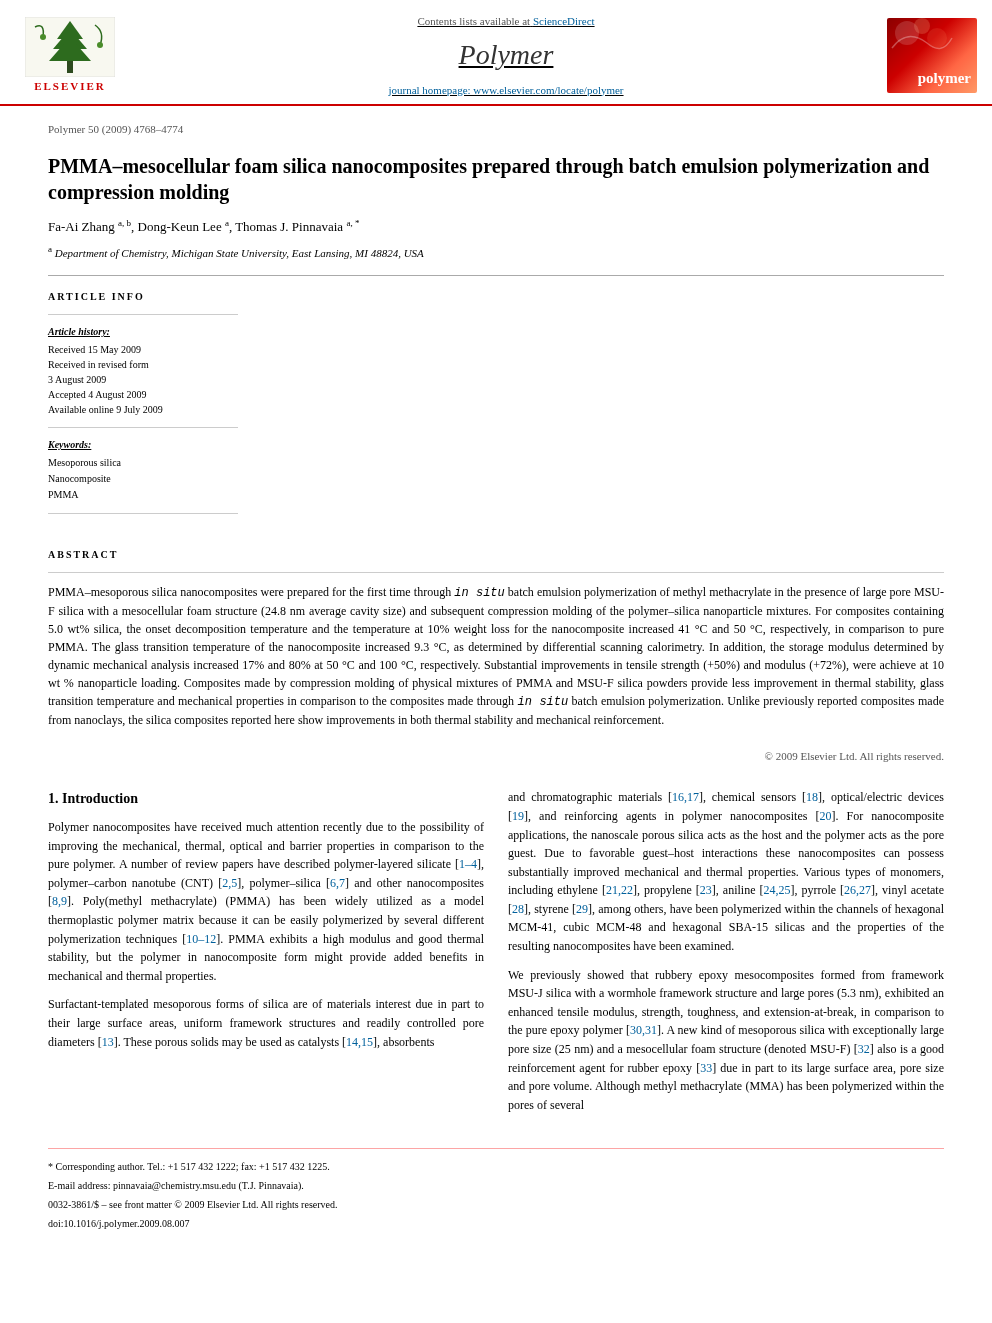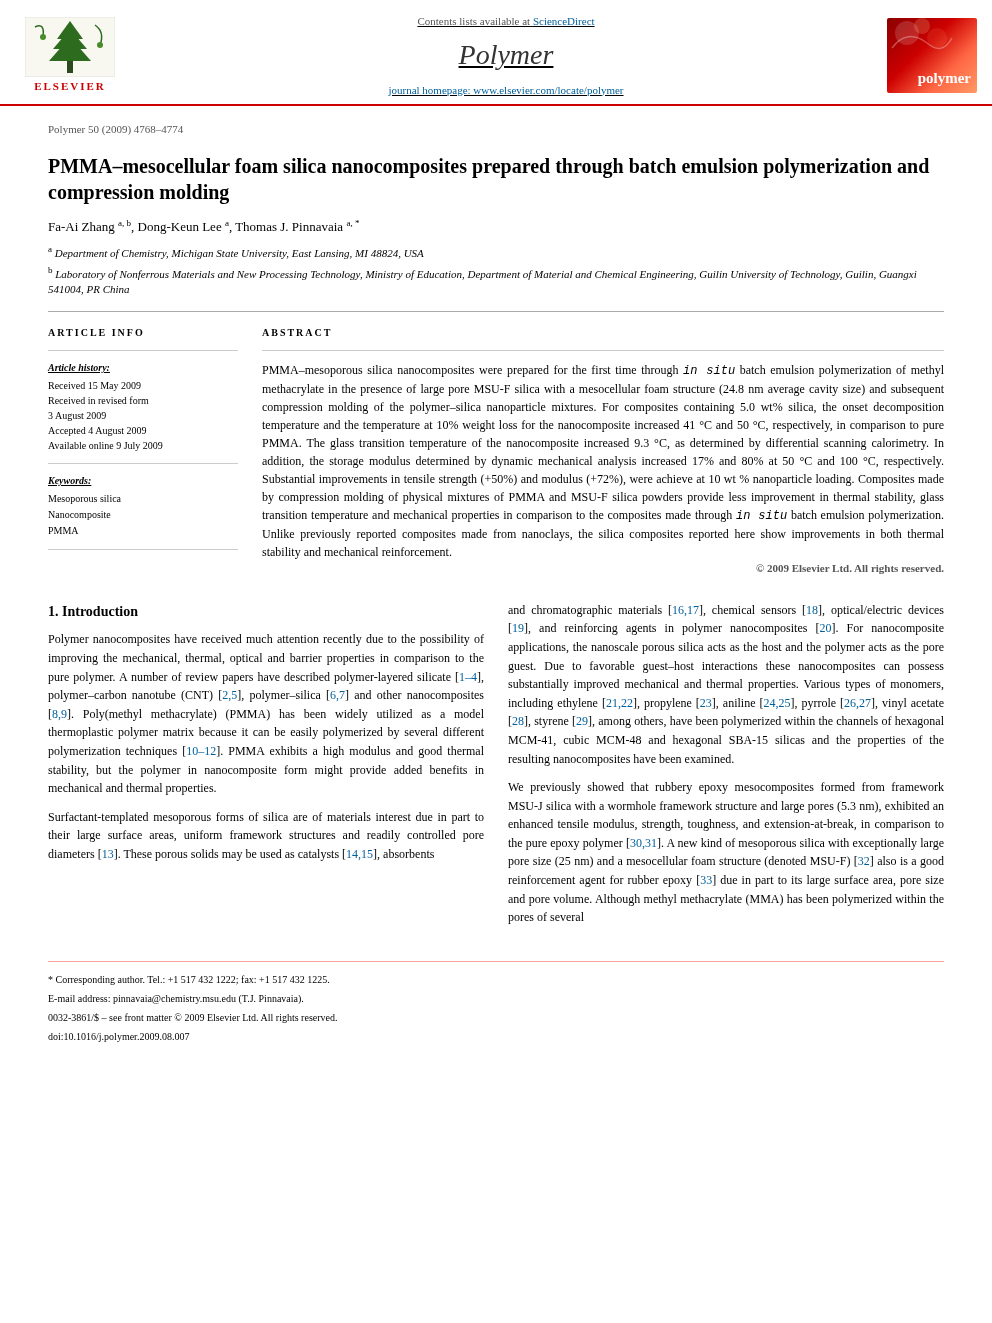--- a/index.html
+++ b/index.html
@@ -155,20 +155,21 @@
       border: none;
       border-top: 0.5px solid #ccc;
       margin: 10px 0;
     }
 
     
     .two-col {
       display: flex;
       gap: 24px;
       margin-top: 8px;
+      flex-direction: column;
     }
     .col-left {
       width: 190px;
       flex-shrink: 0;
     }
     .col-right {
       flex: 1;
     }
 
     
@@ -212,22 +213,21 @@
       font-size: 12px;
       line-height: 1.5;
       color: #000;
       text-align: justify;
       margin-top: 4px;
     }
     .copyright {
       text-align: right;
       font-size: 11px;
       color: #555;
-      margin-top: 0;
-      font-weight: bold;
+      margin-top: 20px;
     }
 
     
     .body-content {
       margin-top: 24px;
     }
     .two-col-body {
       display: flex;
       gap: 24px;
     }
@@ -330,24 +330,20 @@
   <div class="article-title">PMMA–mesocellular foam silica nanocomposites prepared through batch emulsion polymerization and compression molding</div>
 
   <div class="authors">
     Fa-Ai Zhang <sup class="author-sup">a, b</sup>, Dong-Keun Lee <sup class="author-sup">a</sup>, Thomas J. Pinnavaia <sup class="author-sup">a, *</sup>
   </div>
 
   <div class="affiliations">
     <sup class="affil-sup">a</sup>
     <span class="affil-italic">Department of Chemistry, Michigan State University, East Lansing, MI 48824, USA</span>
   </div>
-  <div class="affiliations">
-    <sup class="affil-sup">b</sup>
-    <span class="affil-italic">Laboratory of Nonferrous Materials and New Processing Technology, Ministry of Education, Department of Material and Chemical Engineering, Guilin University of Technology, Guilin, Guangxi 541004, PR China</span>
-  </div>
 
   <hr class="divider">
 
   <div class="two-col">
 
     <div class="col-left">
       <div class="section-header">ARTICLE INFO</div>
       <hr class="divider-thin">
 
       <div class="info-group">

